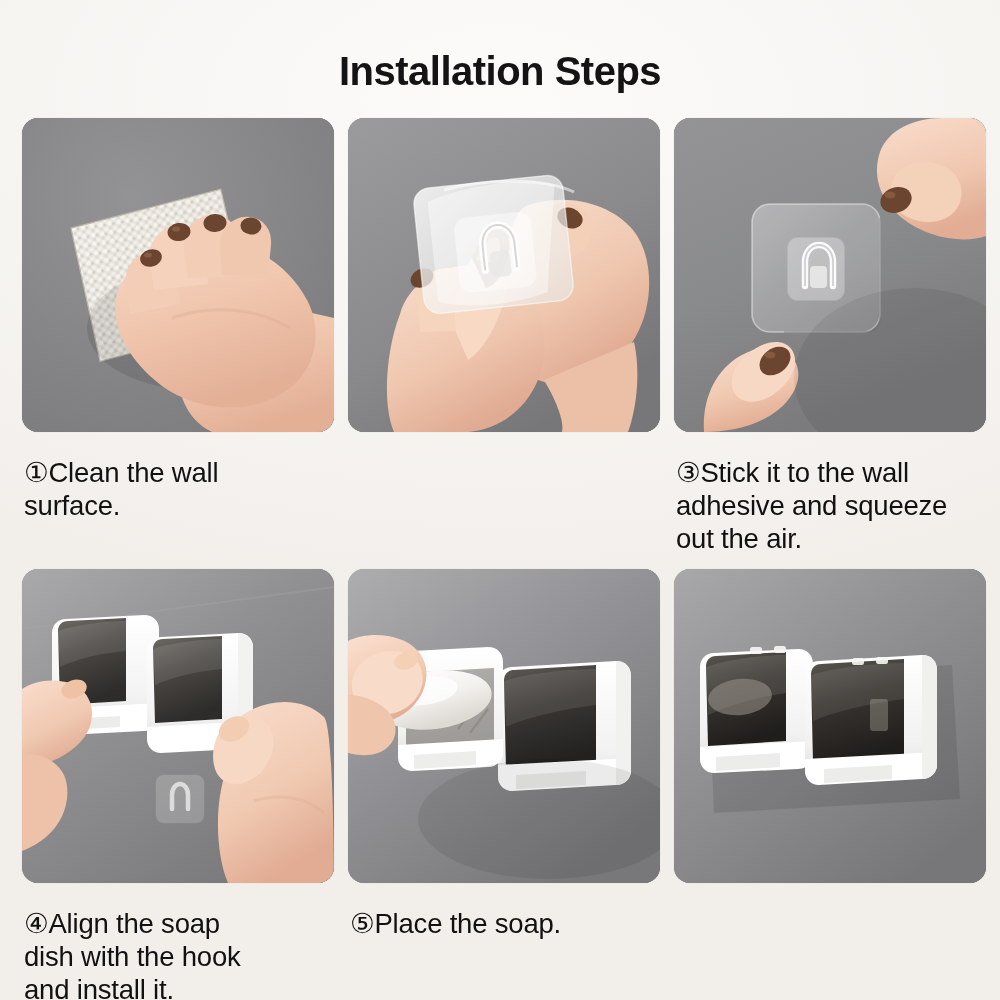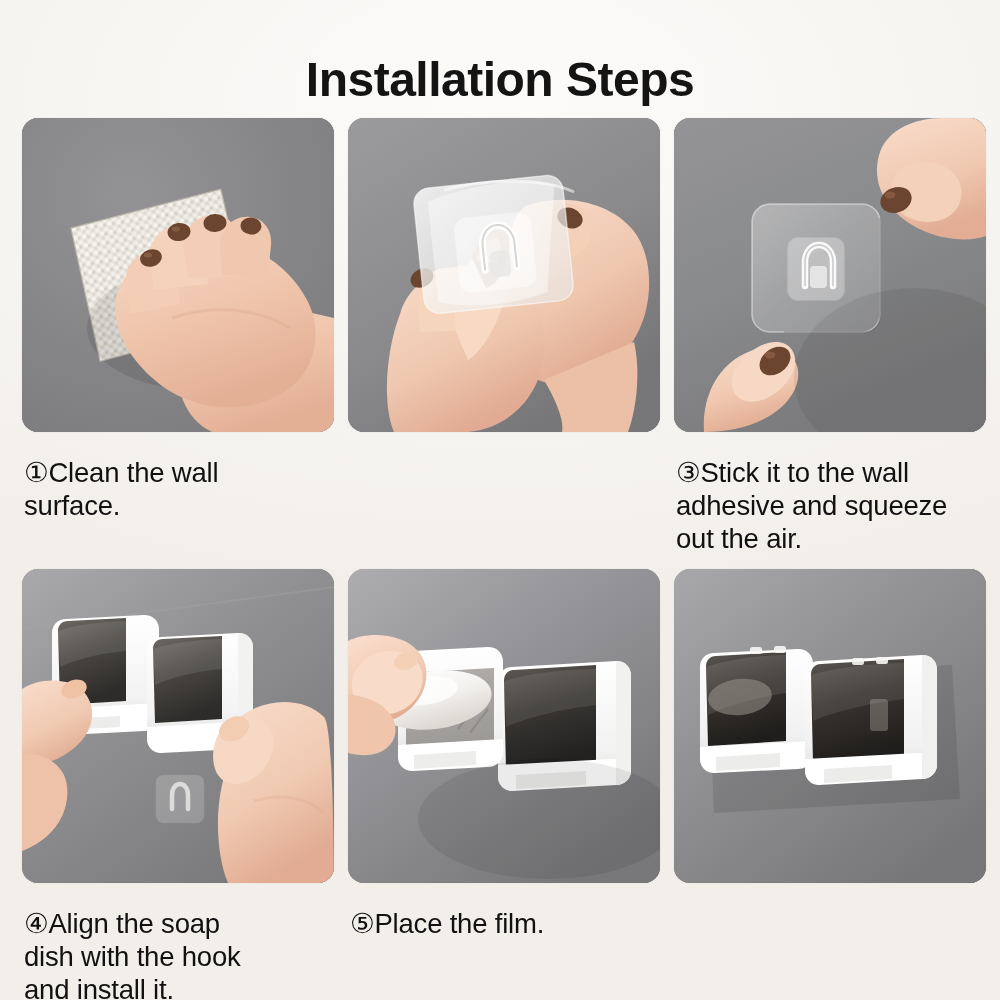--- a/index.html
+++ b/index.html
@@ -21,21 +21,21 @@
       radial-gradient(ellipse 900px 500px at 50% 10%, #fcfbf9 0%, #f6f4f1 60%, #f2efeb 100%);
   }
 
   
   .title {
     position: absolute;
     top: 22px;
     left: 0;
     width: 1000px;
     text-align: center;
-    font-size: 48px;
+    font-size: 40px;
     font-weight: bold;
     letter-spacing: -0.5px;
     color: #141414;
     line-height: 1.1;
   }
 
   
   .steps {
     position: absolute;
     top: 118px;
@@ -403,21 +403,21 @@
           <ellipse cx="76" cy="122" rx="34" ry="14" fill="#ffffff" opacity="0.75" transform="rotate(-8 76 122)"></ellipse>
 
           <path d="M0 72 C20 62 54 64 70 82 C84 98 80 124 62 140 C44 156 14 160 0 154 Z" fill="url(#handG5)"></path>
           <path d="M18 90 C34 78 60 80 70 94 C80 108 74 130 56 140 C38 150 16 146 8 132 C0 118 4 100 18 90 Z" fill="#f8dbc8"></path>
           <path d="M0 126 C16 126 36 134 44 148 C52 162 46 178 30 184 C16 189 0 184 0 184 Z" fill="#efc5ac"></path>
           <ellipse cx="58" cy="92" rx="12" ry="8.5" fill="#f4d0b6" transform="rotate(-16 58 92)"></ellipse>
 
           <ellipse cx="200" cy="250" rx="130" ry="60" fill="#000" opacity="0.08"></ellipse>
         </svg>
       </div>
-      <div class="caption">⑤Place the film.</div>
+      <div class="caption">⑤Place the soap.</div>
     </div>
 
     <div class="step row2">
       <div class="photo">
         <div class="wall-d"></div>
         <svg class="art" viewBox="0 0 312 314">
           <defs>
             <linearGradient id="bgf" x1="0" y1="0" x2="0.75" y2="1">
               <stop offset="0%" stop-color="#a8a8aa"></stop>
                 <stop offset="38%" stop-color="#949496"></stop>

